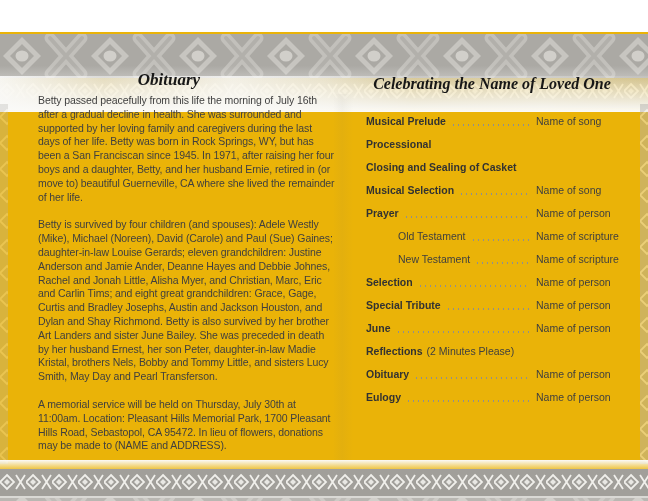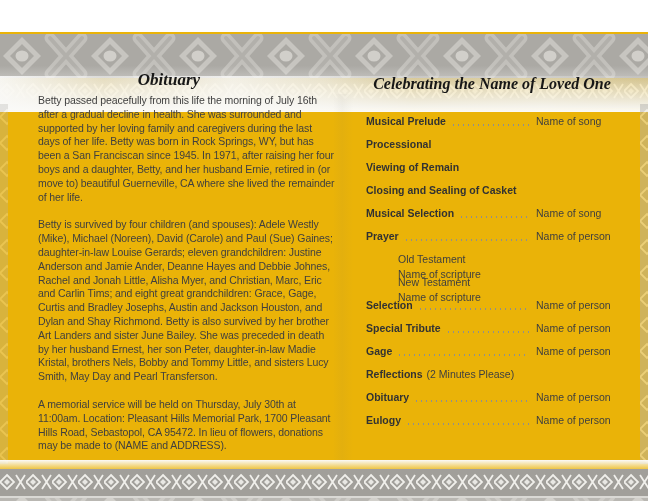--- a/index.html
+++ b/index.html
@@ -43,21 +43,21 @@
 
   .obit-text { position:absolute; left:38px; top:62px; width:298px;
     font-size:10.5px; line-height:13.8px; color:#3f3f3f; letter-spacing:-0.1px; }
   .obit-text p { margin:0 0 14px 0; }
 
   .program { position:absolute; left:30px; top:83px; width:252px; }
   .prow { display:flex; align-items:flex-start; height:14px; margin-bottom:9px;
     font-size:10.5px; color:#3f3f3f; }
   .prow.tight { margin-bottom:0; }
   .plabel { font-weight:bold; color:#323232; white-space:nowrap; }
-  .prow.sub { padding-left:32px;flex-direction:column; }
+  .prow.sub { padding-left:32px; }
   .prow.sub .plabel { font-weight:normal; color:#3f3f3f; }
   .pleader { flex:1; height:2px; align-self:flex-end; margin:0 7px 3px 7px;
     background:repeating-linear-gradient(to right, #8f8f8f 0px, #8f8f8f 1.4px, transparent 1.4px, transparent 5px); }
   .pvalue { width:82px; flex-shrink:0; white-space:nowrap; color:#3f3f3f; }
   .pnote { margin-left:4px; color:#3f3f3f; }
 </style>
 </head>
 <body>
 
 <div class="canvas">
@@ -156,23 +156,20 @@
       <div class="prow">
         <span class="plabel">Musical Prelude</span>
         <span class="pleader"></span>
         <span class="pvalue">Name of song</span>
       </div>
 
       <div class="prow">
         <span class="plabel">Processional</span>
       </div>
 
-      <div class="prow">
-        <span class="plabel">Viewing of Remain</span>
-      </div>
 
       <div class="prow">
         <span class="plabel">Closing and Sealing of Casket</span>
       </div>
 
       <div class="prow">
         <span class="plabel">Musical Selection</span>
         <span class="pleader"></span>
         <span class="pvalue">Name of song</span>
       </div>
@@ -202,21 +199,21 @@
         <span class="pvalue">Name of person</span>
       </div>
 
       <div class="prow">
         <span class="plabel">Special Tribute</span>
         <span class="pleader"></span>
         <span class="pvalue">Name of person</span>
       </div>
 
       <div class="prow">
-        <span class="plabel">Gage</span>
+        <span class="plabel">June</span>
         <span class="pleader"></span>
         <span class="pvalue">Name of person</span>
       </div>
 
       <div class="prow">
         <span class="plabel">Reflections</span>
         <span class="pnote">(2 Minutes Please)</span>
       </div>
 
       <div class="prow">

